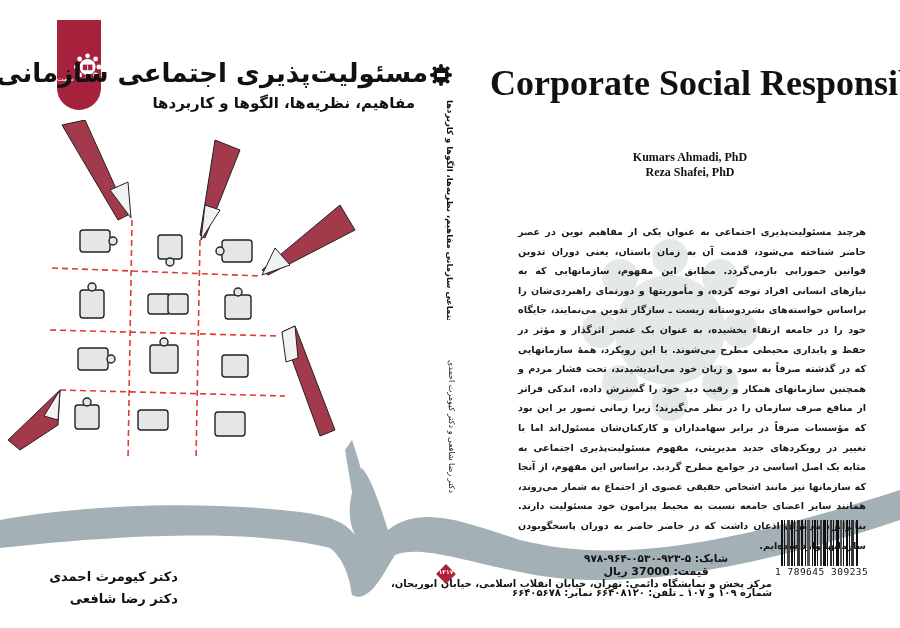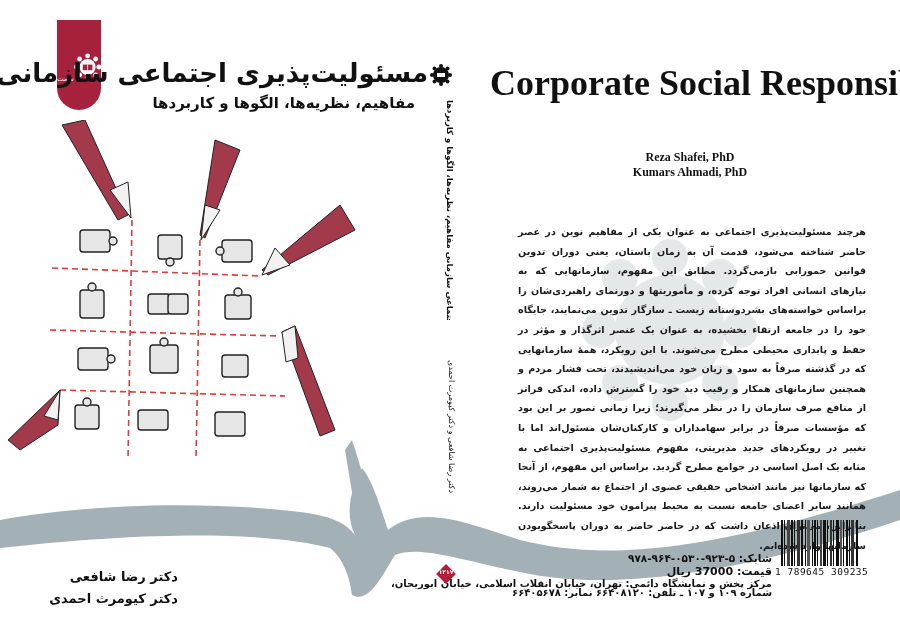--- a/index.html
+++ b/index.html
@@ -31,21 +31,21 @@
   .spine-badge .num { position: absolute; left: 0; top: 4px; width: 20px; text-align: center; color: #fff; font-family: "DejaVu Sans", sans-serif; font-size: 6px; font-weight: bold; }
 
   
   .en-title { position: absolute; left: 490px; top: 62px; width: 400px; text-align: center; font-family: "Liberation Serif", serif; font-weight: bold; font-size: 36px; color: #111; white-space: nowrap; }
   .en-subtitle { position: absolute; left: 490px; top: 98px; width: 400px; text-align: center; font-family: "Liberation Serif", serif; font-weight: bold; font-size: 17px; color: #111; white-space: nowrap; }
   .en-authors { position: absolute; left: 490px; top: 150px; width: 400px; text-align: center; font-family: "Liberation Serif", serif; font-weight: bold; font-size: 12px; color: #111; line-height: 15px; }
 
   .watermark { position: absolute; left: 560px; top: 235px; width: 220px; height: 190px; opacity: 0.22; }
   .blurb { position: absolute; left: 518px; top: 222px; width: 348px; direction: rtl; text-align: justify; font-family: "DejaVu Sans", sans-serif; font-weight: bold; font-size: 9.6px; line-height: 19.6px; color: #1a1a1a; }
 
-  .isbn { position: absolute; left: 540px; top: 552px; width: 232px; direction: rtl; text-align: right; font-family: "DejaVu Sans", sans-serif; color: #111; }
+  .isbn { position: absolute; left: 540px; top: 552px; width: 232px; direction: rtl; text-align: center; font-family: "DejaVu Sans", sans-serif; color: #111; }
   .isbn .line1 { font-weight: bold; font-size: 10.5px; line-height: 13px; }
   .isbn .line2 { font-weight: bold; font-size: 11px; line-height: 14px; }
   .isbn .addr { font-size: 10px; line-height: 9px; font-weight: bold; white-space: nowrap; }
 
   .barcode { position: absolute; left: 775px; top: 520px; width: 112px; height: 58px; }
   .barcode .bars { position: absolute; left: 6px; top: 0; width: 100px; height: 48px; display: flex; align-items: stretch; }
   .barcode .bars span { display: block; height: 100%; }
   .barcode .digits { position: absolute; left: 0; top: 46px; width: 112px; font-family: "DejaVu Sans Mono", monospace; font-size: 9.5px; color: #111; letter-spacing: 0.5px; background: #fff; line-height: 11px; }
 </style>
 </head>
@@ -124,22 +124,22 @@
       <polygon points="340,85 355,110 268,155 262,150" fill="#a33a4b" stroke="#222" stroke-width="1"></polygon>
       <polygon points="275,128 290,145 262,155" fill="#f2f2f2" stroke="#222" stroke-width="1"></polygon>
       <polygon points="282,212 295,206 335,310 320,316" fill="#a33a4b" stroke="#222" stroke-width="1"></polygon>
       <polygon points="282,212 295,206 298,238 286,242" fill="#f2f2f2" stroke="#222" stroke-width="1"></polygon>
       <polygon points="60,270 58,305 20,330 8,320" fill="#a33a4b" stroke="#222" stroke-width="1"></polygon>
       <polygon points="60,270 58,300 44,296" fill="#f2f2f2" stroke="#222" stroke-width="1"></polygon>
     </g>
   </svg>
 
   <div class="fa-authors">
+    <div>دکتر کیومرث احمدی</div>
     <div>دکتر رضا شافعی</div>
-    <div>دکتر کیومرث احمدی</div>
   </div>
 
   <svg class="spine-logo" width="22" height="22" viewBox="0 0 22 22">
     <circle cx="11" cy="11" r="8" fill="#111"></circle>
     <g fill="#111">
       <circle cx="11" cy="2" r="2"></circle>
         <circle cx="17.5" cy="4.5" r="2"></circle>
         <circle cx="20" cy="11" r="2"></circle>
         <circle cx="17.5" cy="17.5" r="2"></circle>
       <circle cx="11" cy="20" r="2"></circle>
@@ -151,22 +151,22 @@
   </svg>
   <div class="spine-text">مسئولیت‌پذیری اجتماعی سازمانی  مفاهیم، نظریه‌ها، الگوها و کاربردها</div>
   <div class="spine-authors">دکتر رضا شافعی و دکتر کیومرث احمدی</div>
   <div class="spine-badge">
     <div class="diamond"></div>
     <div class="num">۱۲۱۷</div>
   </div>
 
   <div class="en-title">Corporate Social Responsibility</div>
   <div class="en-authors">
+    <div>Kumars Ahmadi, PhD</div>
     <div>Reza Shafei, PhD</div>
-    <div>Kumars Ahmadi, PhD</div>
   </div>
 
   <svg class="watermark" viewBox="0 0 220 190">
     <g fill="#8a9a9f">
       <circle cx="110" cy="95" r="55"></circle>
       <circle cx="110" cy="22" r="18"></circle>
         <circle cx="160" cy="42" r="18"></circle>
         <circle cx="180" cy="95" r="18"></circle>
         <circle cx="160" cy="148" r="18"></circle>
       <circle cx="110" cy="168" r="18"></circle>

